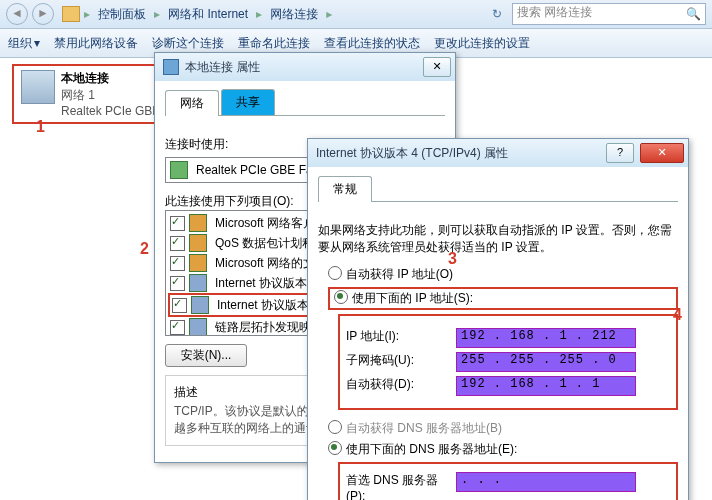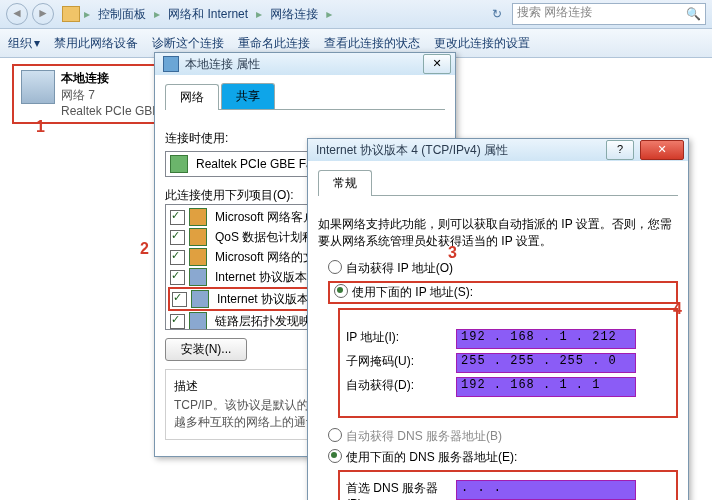--- a/index.html
+++ b/index.html
@@ -1,17 +1,17 @@
 <!DOCTYPE html>
 <html><head>
 <meta charset="utf-8">
 <style>
 body{margin:0;font-family:"Microsoft YaHei","SimSun",Tahoma,sans-serif;font-size:12px;background:#fff;color:#000;width:712px;height:500px;overflow:hidden;position:relative}
 .win{position:absolute;background:#fff;border:1px solid #7a96ae;box-shadow:2px 2px 6px rgba(0,0,0,.3)}
-.titlebar{height:22px;background:linear-gradient(#eaf4fc,#cfe5f5);display:flex;align-items:center;padding:0 4px 0 8px;gap:6px}
+.titlebar{height:28px;background:linear-gradient(#eaf4fc,#cfe5f5);display:flex;align-items:center;padding:0 4px 0 8px;gap:6px}
 .titlebar .title{flex:1;color:#2b3c50}
 .winbtn{width:26px;height:18px;border:1px solid #8aa;background:linear-gradient(#fafdff,#d7e8f5);border-radius:2px;text-align:center;line-height:16px;font-size:11px;cursor:pointer}
 .winbtn.close{background:linear-gradient(#ef7a6a,#d23b2a);border-color:#a02a1e;color:#fff;width:42px}
 .winbody{padding:8px 10px}
 .tabstrip{display:flex;border-bottom:1px solid #9aa;margin-bottom:20px}
 .tab{padding:4px 14px;border:1px solid #9aa;border-bottom:none;background:#0ea5e9;margin-right:2px;border-radius:3px 3px 0 0;cursor:pointer}
 .tab.active{background:#fff;position:relative;top:1px}
 .groupbox{border:1px solid #cfcfcf;padding:8px;margin-bottom:8px}
 .iconbox{width:16px;height:16px;background:#6bb56b;border:1px solid #3a7a3a;display:inline-block;vertical-align:middle;margin-right:4px}
 .listbox{border:1px solid #828790;padding:2px;height:120px;overflow:hidden}
@@ -66,21 +66,21 @@
   <span class="cmd">诊断这个连接</span>
   <span class="cmd">重命名此连接</span>
   <span class="cmd">查看此连接的状态</span>
   <span class="cmd">更改此连接的设置</span>
 </div>
 
 <div class="adapter">
   <div class="adaptericon"></div>
   <div>
     <div style="font-weight:bold">本地连接</div>
-    <div style="color:#555">网络 7</div>
+    <div style="color:#555">网络 1</div>
     <div style="color:#555">Realtek PCIe GBE</div>
   </div>
 </div>
 <div class="ann" style="left:36px;top:118px">1</div>
 
 <div class="win" style="left:154px;top:52px;width:300px">
   <div class="titlebar">
     <span style="width:14px;height:14px;background:#6ba6d6;border:1px solid #3a6a9a"></span>
     <span class="title">本地连接 属性</span>
     <span class="winbtn">✕</span>
@@ -157,21 +157,21 @@
     <div style="position:relative">
       <div class="ann" style="left:130px;top:-16px">3</div>
       <div class="field" style="margin-left:10px">
           <span class="radio"></span>
           <span>自动获得 IP 地址(O)</span>
         </div>
       <div class="field redbox" style="margin-left:10px;padding:1px 4px">
           <span class="radio on"></span>
           <span>使用下面的 IP 地址(S):</span>
         </div>
-      <div class="redbox" style="padding:15px 6px;margin-left:20px">
+      <div class="redbox" style="padding:8px 6px;margin-left:20px">
         <div class="field">
             <label>IP 地址(I):</label>
             <div class="ipbox">192 . 168 .  1  . 212</div>
           </div>
         <div class="field">
             <label>子网掩码(U):</label>
             <div class="ipbox">255 . 255 . 255 .  0</div>
           </div>
         <div class="field">
             <label>自动获得(D):</label>

